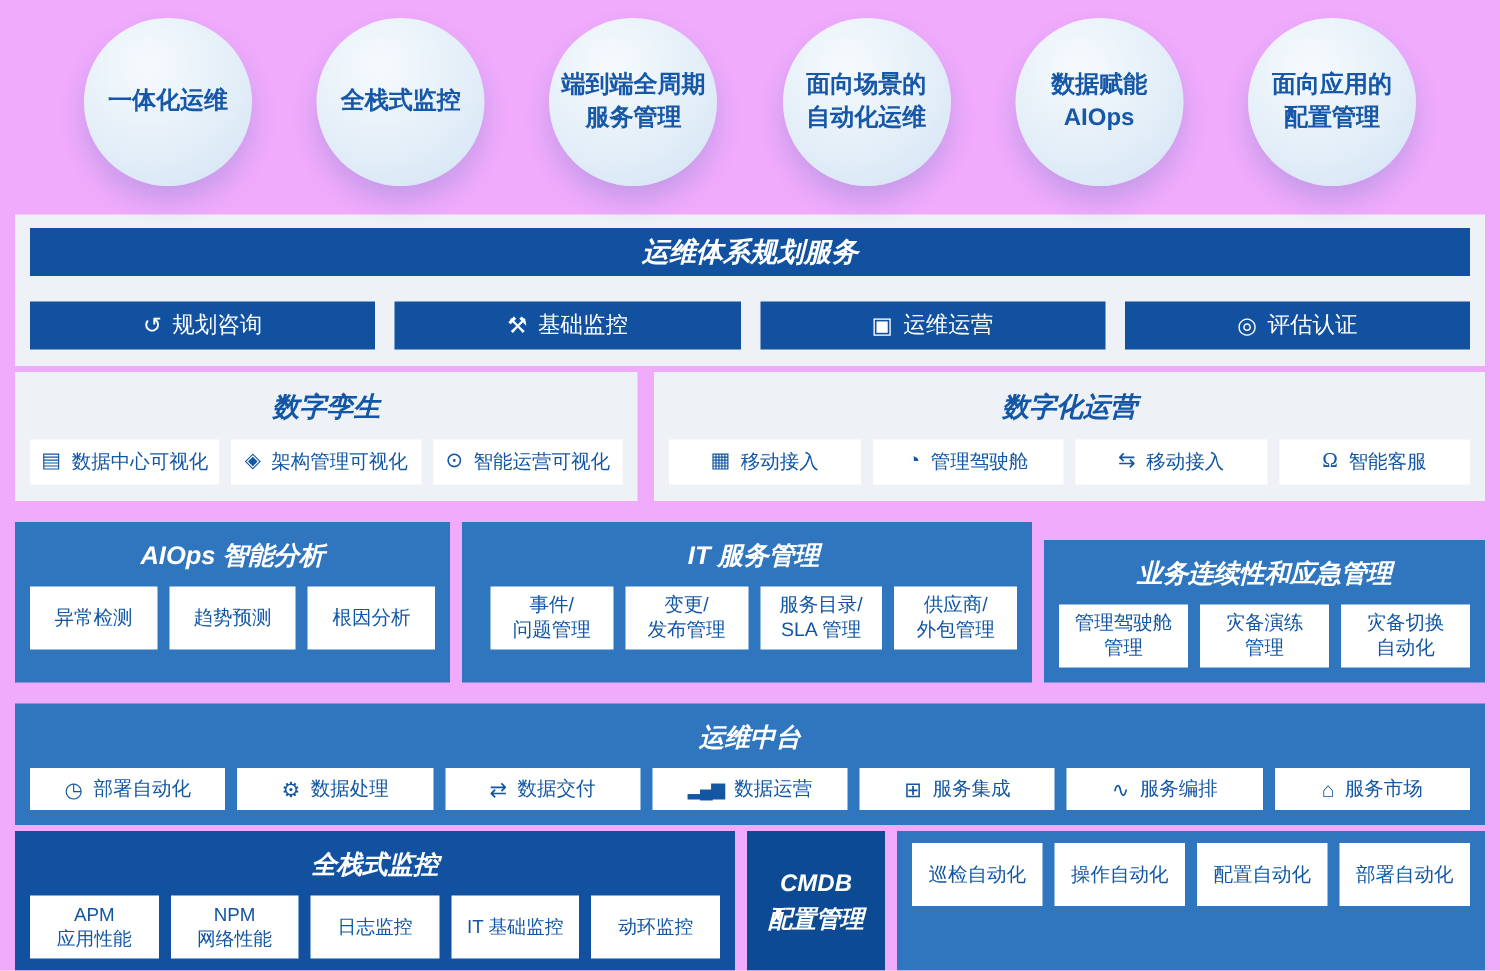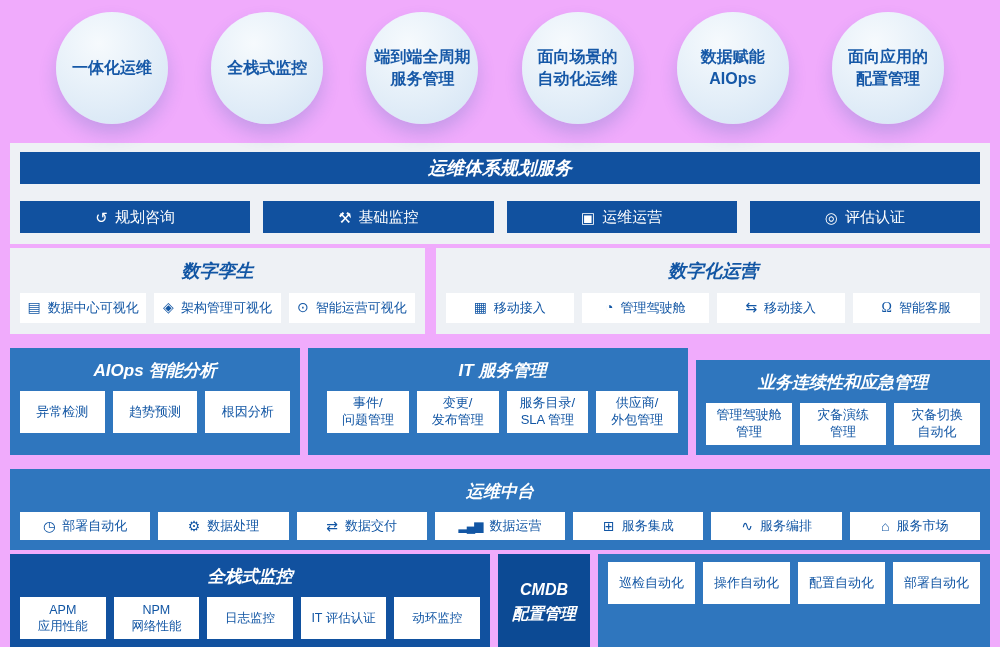--- a/index.html
+++ b/index.html
@@ -220,21 +220,21 @@
 
   <div class="bottom">
     <section class="navy-panel panel-monitoring">
       <div class="blue-title">全栈式监控</div>
       <div class="chip-row tight">
         <div class="chip tall">APM
 应用性能</div>
         <div class="chip tall">NPM
 网络性能</div>
         <div class="chip tall">日志监控</div>
-        <div class="chip tall">IT 评估认证</div>
+        <div class="chip tall">IT 基础监控</div>
         <div class="chip tall">动环监控</div>
       </div>
     </section>
     <section class="panel-cmdb">
       <span>CMDB
 配置管理</span>
     </section>
     <section class="blue panel-automation">
       <div class="chip-row tight">
         <div class="chip tall">巡检自动化</div>

